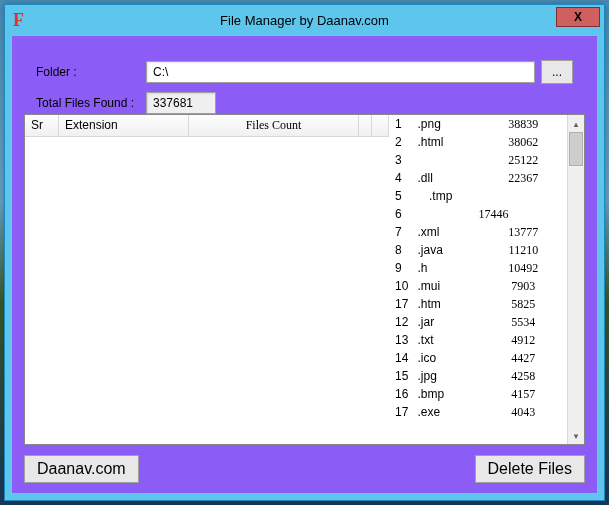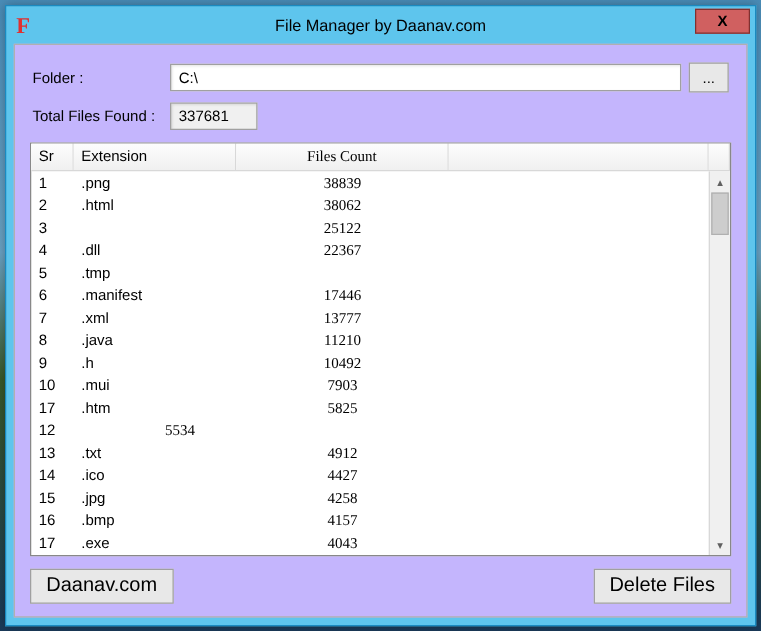--- a/index.html
+++ b/index.html
@@ -64,23 +64,23 @@
     align-items: center;
     justify-content: center;
     cursor: pointer;
   }
   .client {
     position: absolute;
     top: 30px;
     left: 6px;
     right: 6px;
     bottom: 6px;
-    background: #c4b5fd;
+    background: #8b5cf6;
     border: 1px solid #b0b0b0;
-    padding: 14px;
+    padding: 24px;
   }
   .row {
     display: flex;
     align-items: center;
     margin-bottom: 8px;
   }
   .lbl {
     width: 110px;
     color: #000;
   }
@@ -116,21 +116,21 @@
   }
   .listview {
     position: absolute;
     top: 78px;
     left: 12px;
     right: 12px;
     bottom: 48px;
     border: 1px solid #888;
     background: #fff;
     display: flex;
-    flex-direction: column;
+    flex-direction: row;
   }
   .lv-header {
     display: flex;
     height: 22px;
     background: #fff;
     border-bottom: 1px solid #d8d8d8;
     flex-shrink: 0;
   }
   .lv-header .col {
     border-right: 1px solid #d8d8d8;
@@ -265,21 +265,20 @@
               <div class="col col-sr">4</div>
               <div class="col col-ext">.dll</div>
               <div class="col col-count">22367</div>
             </div>
             <div class="lv-row">
               <div class="col col-sr">5</div>
               <div class="col col-ext">.tmp</div>
             </div>
             <div class="lv-row">
               <div class="col col-sr">6</div>
-              <div class="col col-ext">.manifest</div>
               <div class="col col-count">17446</div>
             </div>
             <div class="lv-row">
               <div class="col col-sr">7</div>
               <div class="col col-ext">.xml</div>
               <div class="col col-count">13777</div>
             </div>
             <div class="lv-row">
               <div class="col col-sr">8</div>
               <div class="col col-ext">.java</div>
@@ -295,20 +294,21 @@
               <div class="col col-ext">.mui</div>
               <div class="col col-count">7903</div>
             </div>
             <div class="lv-row">
               <div class="col col-sr">17</div>
               <div class="col col-ext">.htm</div>
               <div class="col col-count">5825</div>
             </div>
             <div class="lv-row">
               <div class="col col-sr">12</div>
+              <div class="col col-ext">.jar</div>
               <div class="col col-count">5534</div>
             </div>
             <div class="lv-row">
               <div class="col col-sr">13</div>
               <div class="col col-ext">.txt</div>
               <div class="col col-count">4912</div>
             </div>
             <div class="lv-row">
               <div class="col col-sr">14</div>
               <div class="col col-ext">.ico</div>

